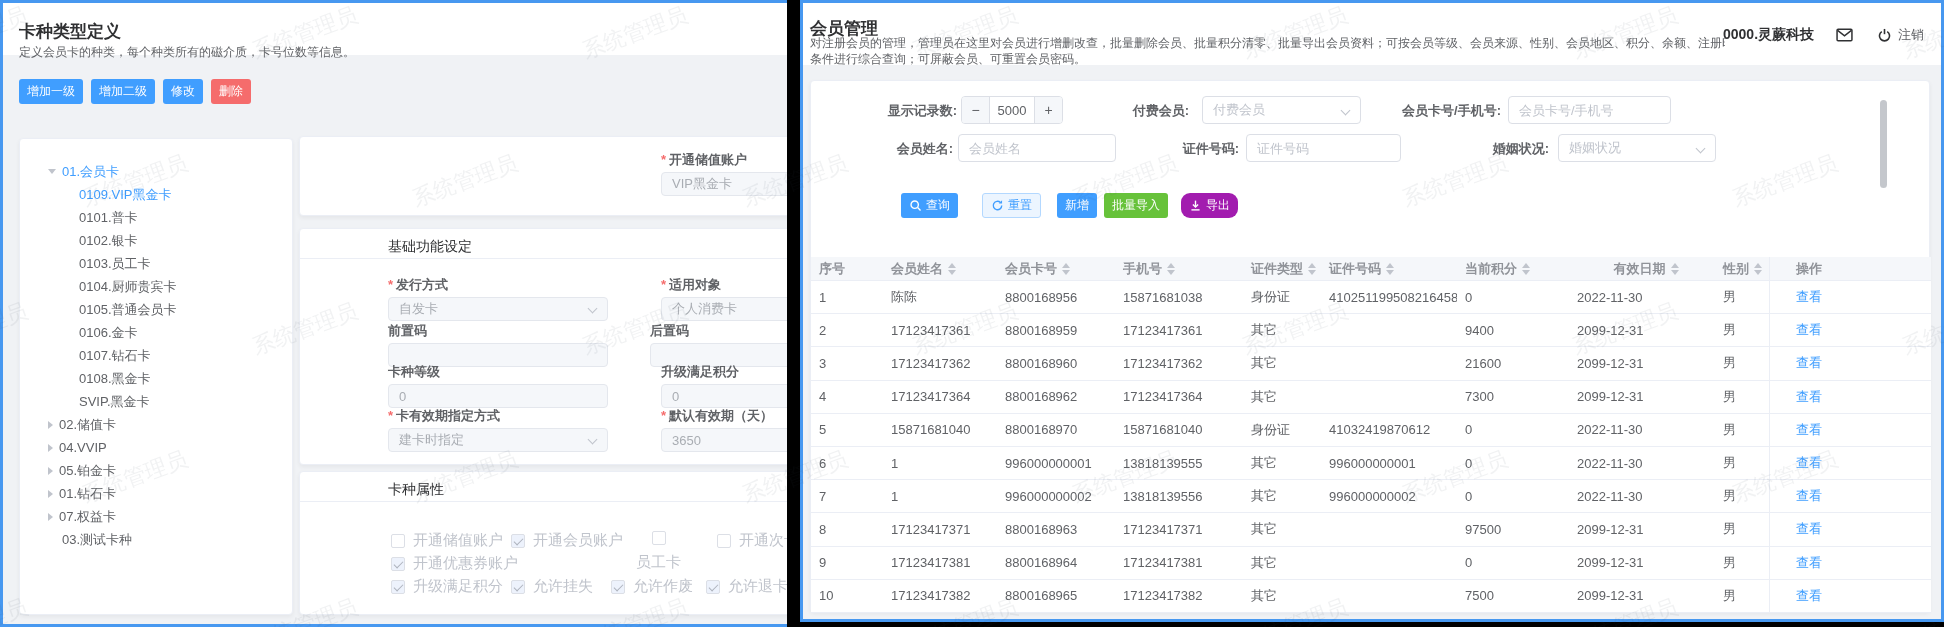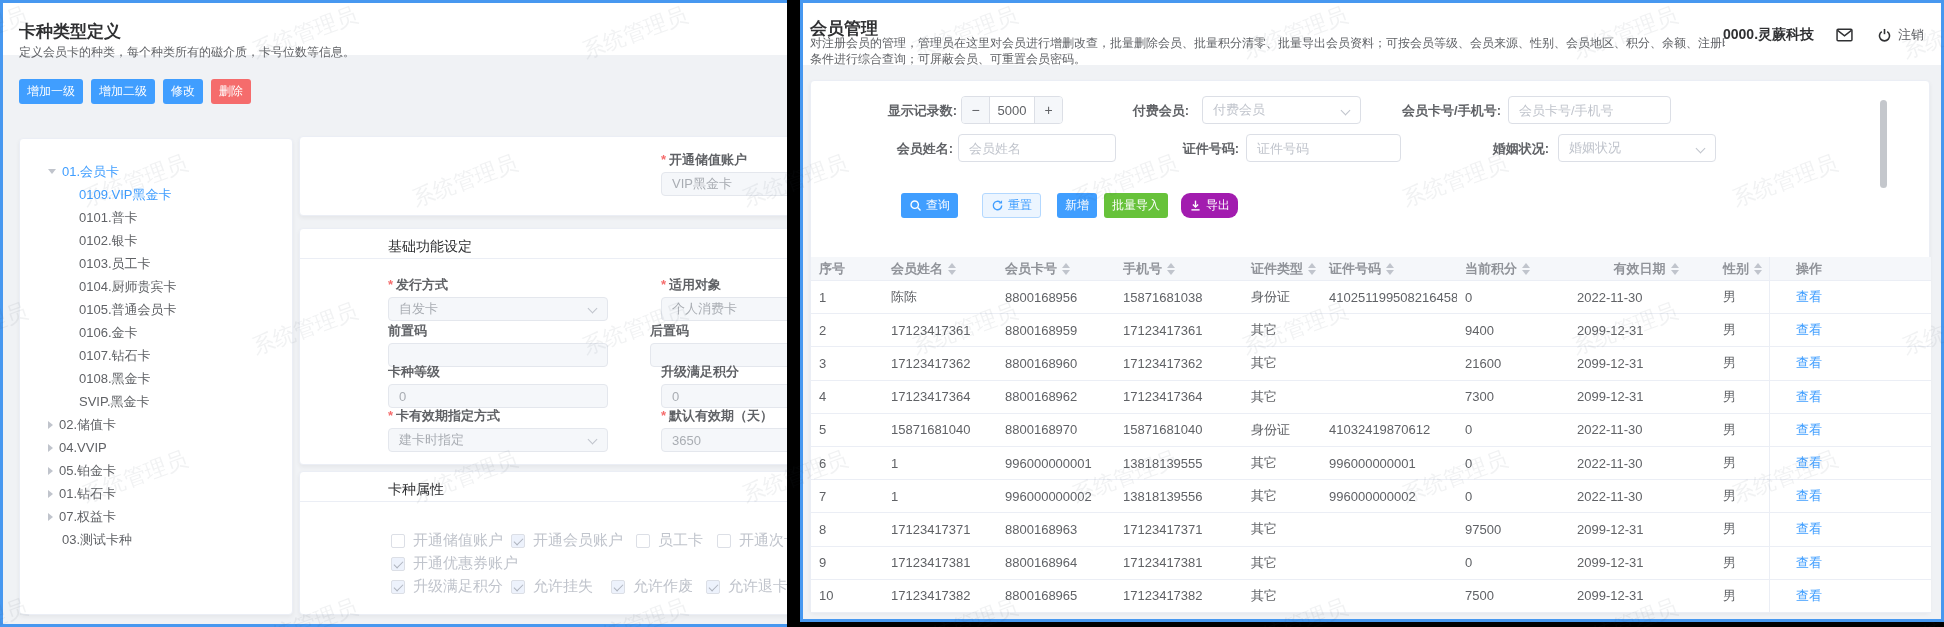--- a/index.html
+++ b/index.html
@@ -249,21 +249,21 @@
       <div id="checkbox-rows">
           <div class="cbrow" style="top: 59px;">
             <label class="cbitem" style="left: 91px;">
               <span class="cb"></span>
               <span>开通储值账户</span>
             </label>
             <label class="cbitem" style="left: 211px;">
               <span class="cb on"></span>
               <span>开通会员账户</span>
             </label>
-            <label class="cbitem" style="left: 336px;">
+            <label class="cbitem" style="left: 336px; flex-direction: column;">
               <span class="cb"></span>
               <span>员工卡</span>
             </label>
             <label class="cbitem" style="left: 417px;">
               <span class="cb"></span>
               <span>开通次卡</span>
             </label>
           </div>
           <div class="cbrow" style="top: 82px;">
             <label class="cbitem" style="left: 91px;">

